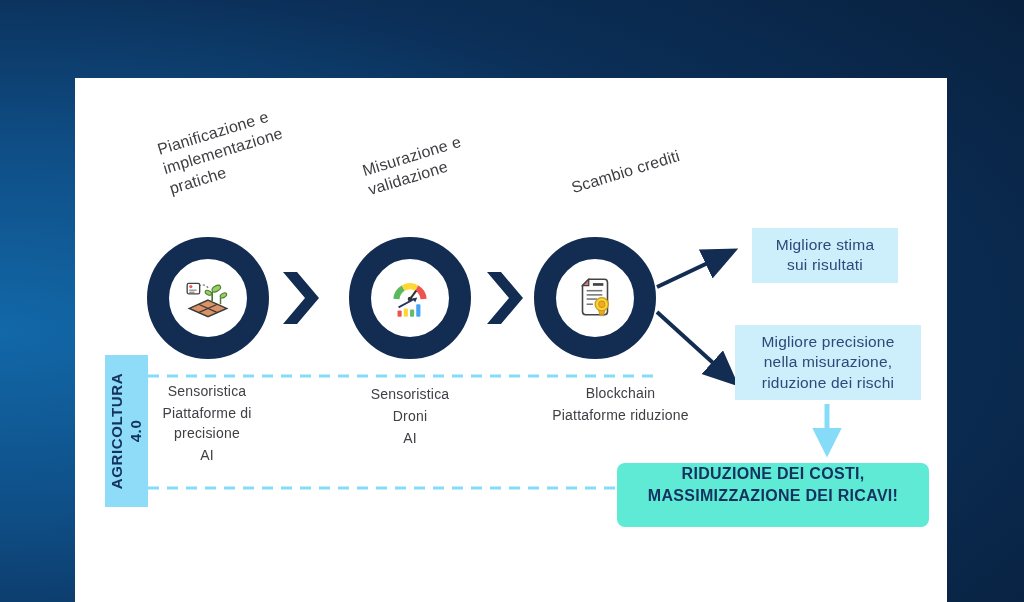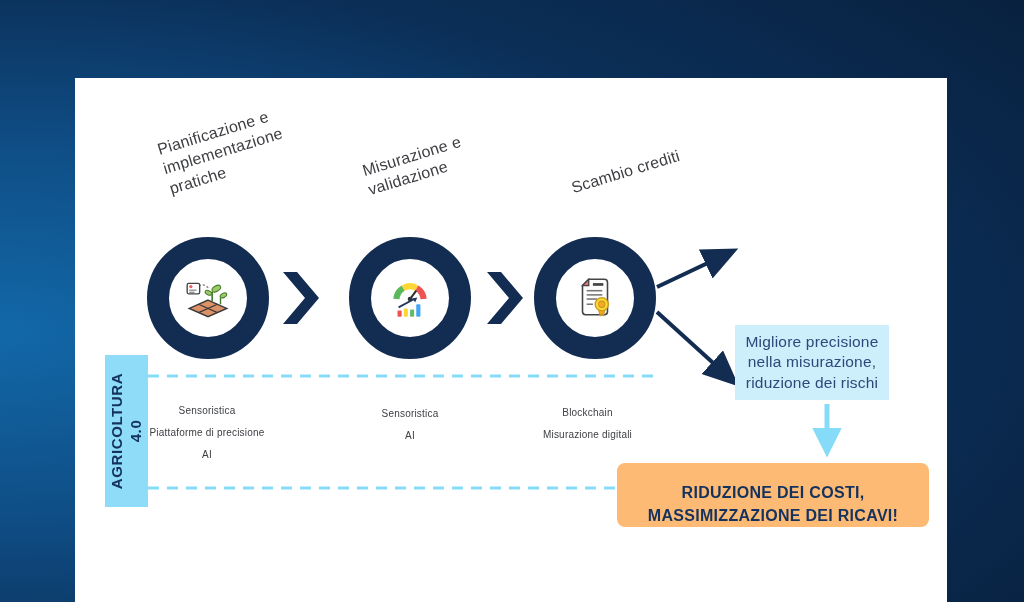--- a/index.html
+++ b/index.html
@@ -28,36 +28,36 @@
   }
   .circle.c1{left:72px;top:159px;}
   .circle.c2{left:274px;top:159px;}
   .circle.c3{left:459px;top:159px;}
   .circle svg{width:50px;height:50px;}
   
   .chevron{position:absolute;width:36px;height:52px;}
   .chevron.v1{left:208px;top:194px;}
   .chevron.v2{left:412px;top:194px;}
   
-  .tech-list{position:absolute;text-align:center;color:#3f4045;font-size:10px;letter-spacing:.2px;margin-top:20px;}
+  .tech-list{position:absolute;text-align:center;color:#3f4045;font-size:14px;letter-spacing:.2px;}
   .tech-list .item{line-height:20px;padding:1px 0;}
   .tech-list.t1{left:57px;top:302px;width:150px;}
   .tech-list.t2{left:260px;top:305px;width:150px;}
-  .tech-list.t3{left:440px;top:304px;width:145px;}
+  .tech-list.t3{left:473px;top:304px;width:145px;}
   
   .callout{
     position:absolute;background:#cdeefb;color:#2b4a7a;font-size:15.5px;
     line-height:1.32;text-align:center;white-space:pre-line;letter-spacing:.2px;
     padding:7px 4px;box-sizing:border-box;
   }
   .callout.top{left:677px;top:150px;width:146px;}
-  .callout.middle{left:660px;top:247px;width:154px;}
+  .callout.middle{left:660px;top:247px;width:186px;}
   .bottom-box{
     position:absolute;left:542px;top:385px;width:312px;height:64px;
-    background:#fdba74;border-radius:8px;display:flex;align-items:flex-end;justify-content:center;
+    background:#5eead4;border-radius:8px;display:flex;align-items:flex-start;justify-content:center;
   }
   .bottom-box-text{
     color:#14325e;font-weight:bold;font-size:16px;line-height:1.4;
     text-align:center;white-space:pre-line;letter-spacing:.3px;
   }
   
   .sidebar-box{
     position:absolute;left:30px;top:277px;width:43px;height:152px;background:#8edcf7;
   }
   .sidebar-inner{
@@ -153,27 +153,30 @@
       <polygon points="0,0 14,0 36,26 14,52 0,52 22,26" fill="#132c52"></polygon>
     </svg>
 
     <div class="tech-list t1">
       <div class="item">Sensoristica</div>
       <div class="item">Piattaforme di precisione</div>
       <div class="item">AI</div>
     </div>
     <div class="tech-list t2">
       <div class="item">Sensoristica</div>
+      <div class="item">Droni</div>
       <div class="item">AI</div>
     </div>
     <div class="tech-list t3">
       <div class="item">Blockchain</div>
-      <div class="item">Misurazione digitali</div>
+      <div class="item">Piattaforme riduzione</div>
     </div>
 
+    <div class="callout top">Migliore stima
+sui risultati</div>
     <div class="callout middle">Migliore precisione
 nella misurazione,
 riduzione dei rischi</div>
     <div class="bottom-box">
       <div class="bottom-box-text">RIDUZIONE DEI COSTI,
 MASSIMIZZAZIONE DEI RICAVI!</div>
     </div>
 
     <div class="sidebar-box">
       <div class="sidebar-inner">

